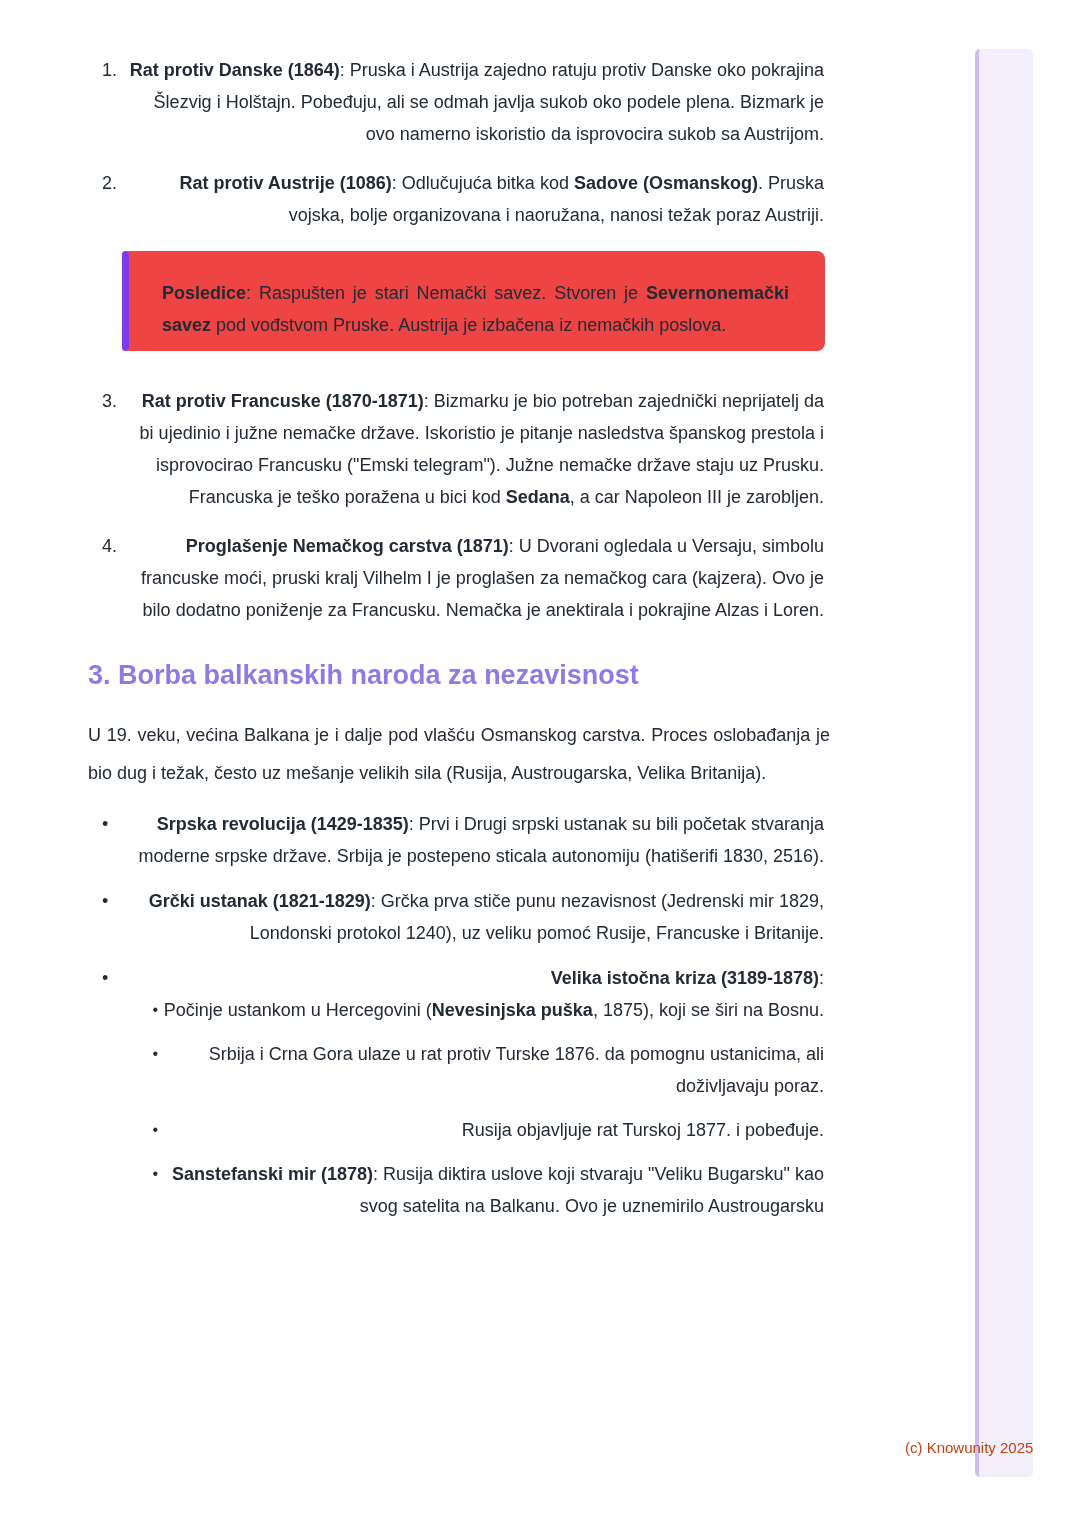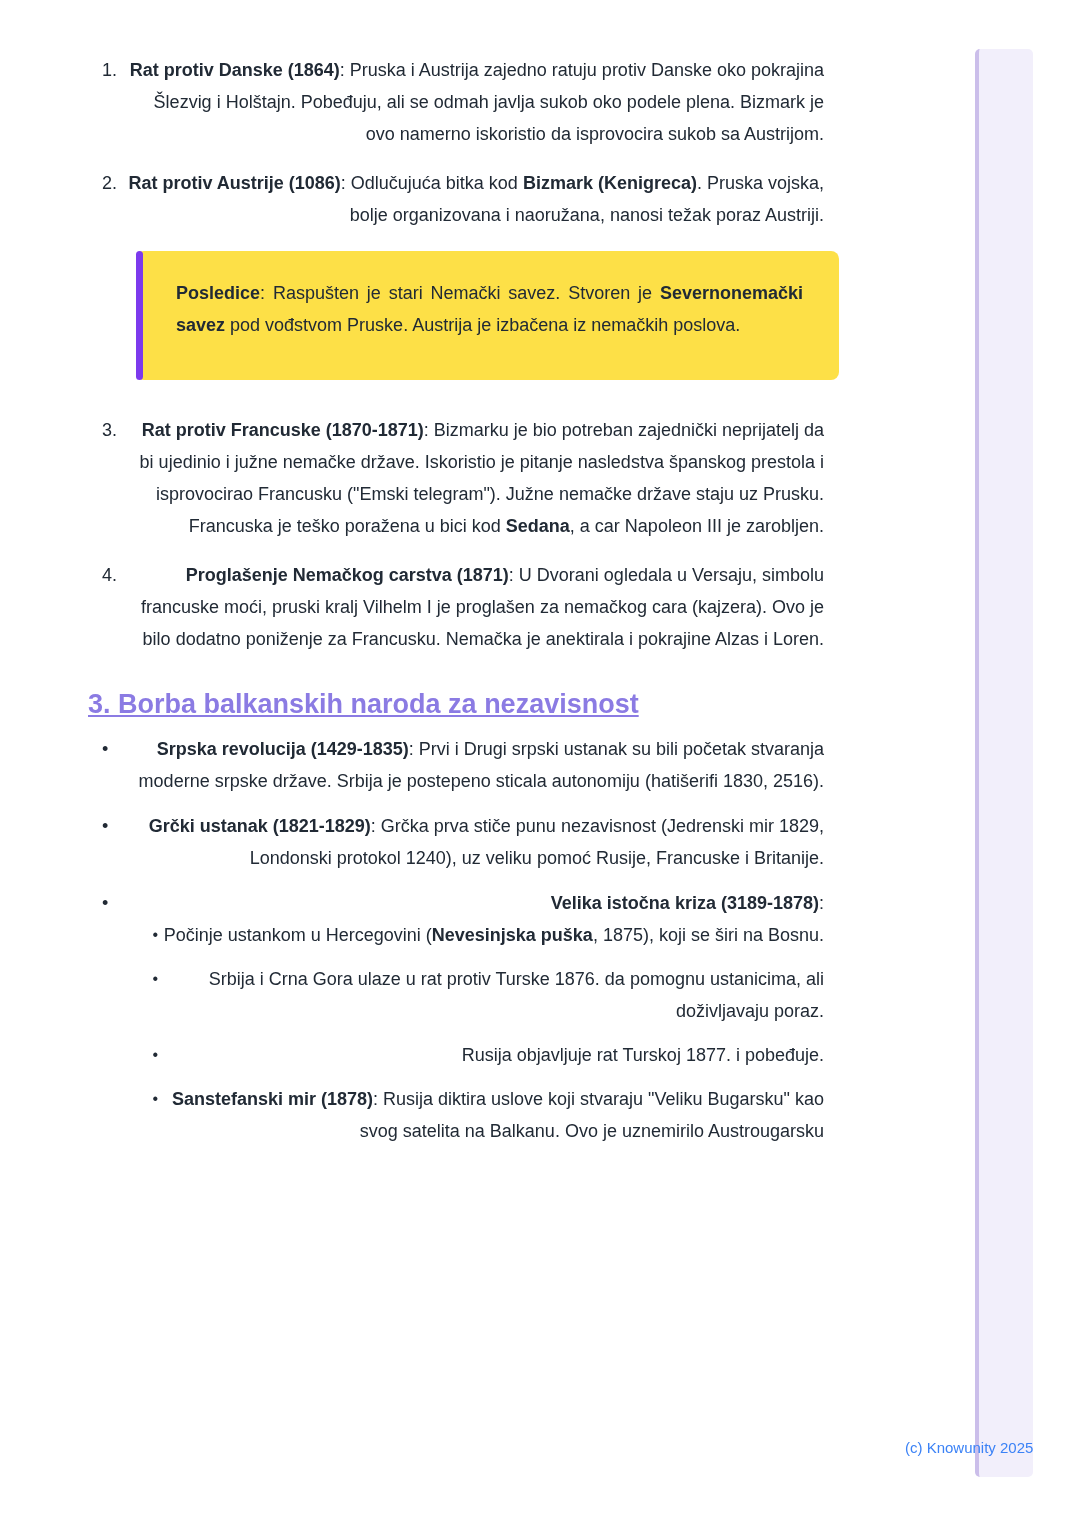--- a/index.html
+++ b/index.html
@@ -9,79 +9,79 @@
     font-family:"Liberation Sans",sans-serif;
     font-size:18px;line-height:32px;
   }
   b{font-weight:bold;}
   .content{position:absolute;left:88px;top:0;width:742px;padding-top:54px;}
   .oli,.bli{display:flex;margin-bottom:17px;}
   .bli{margin-bottom:13px;}
   .marker{flex:0 0 36px;box-sizing:border-box;padding-left:14px;}
   .li-text{width:700px;text-align:right;}
   .callout{
-    position:relative;margin:20px 0 34px 48px;width:703px;box-sizing:border-box;
-    background:#fde047;border-radius:8px;padding:26px 36px 39px 40px;
+    position:relative;margin:20px 0 34px 34px;width:703px;box-sizing:border-box;
+    background:#ef4444;border-radius:8px;padding:26px 36px 10px 40px;
     text-align:justify;
   }
   .callout-bar{
     position:absolute;left:0;top:0;bottom:0;width:7px;
     border-radius:6px;background:#7C3AED;
   }
   .section-heading{
     font-size:27px;line-height:34px;font-weight:bold;color:#8B7BE3;
-    margin:32px 0 12px 0;
-    text-decoration:underline;
+    margin:32px 0 24px 0;
   }
   .intro{text-align:justify;line-height:38px;margin:0 0 16px 0;width:742px;}
   .sub{margin:0;padding:0;}
   .sli{display:flex;margin-bottom:12px;}
   .sli .s-marker{flex:0 0 34px;box-sizing:border-box;padding-left:16px;font-size:16px;}
   .sli .s-text{width:672px;}
   .side-strip{
     position:absolute;left:975px;top:49px;width:58px;height:1428px;box-sizing:border-box;
     background:#F2EFFB;border-left:4px solid #CBBEEA;border-radius:5px;z-index:1;
   }
   .footer-credit{
     position:absolute;left:905px;top:1438px;font-size:15px;line-height:20px;
-    color:#3b82f6;z-index:2;white-space:nowrap;
+    color:#c2410c;z-index:2;white-space:nowrap;
   }
 </style>
 </head>
 <body>
 
 <div class="side-strip"></div>
 <div class="footer-credit">(c) Knowunity 2025</div>
 
 <main class="content">
 
   <div class="oli">
     <div class="marker">1.</div>
     <div class="li-text"><b>Rat protiv Danske (1864)</b><span>: Pruska i Austrija zajedno ratuju protiv Danske oko pokrajina Šlezvig i Holštajn. Pobeđuju, ali se odmah javlja sukob oko podele plena. Bizmark je ovo namerno iskoristio da isprovocira sukob sa Austrijom.</span></div>
   </div>
   <div class="oli">
     <div class="marker">2.</div>
-    <div class="li-text"><b>Rat protiv Austrije (1086)</b><span>: Odlučujuća bitka kod </span><b>Bizmark (Kenigreca)</b><span>. Pruska vojska, bolje organizovana i naoružana, nanosi težak poraz Austriji.</span></div>
+    <div class="li-text"><b>Rat protiv Austrije (1086)</b><span>: Odlučujuća bitka kod </span><b>Sadove (Osmanskog)</b><span>. Pruska vojska, bolje organizovana i naoružana, nanosi težak poraz Austriji.</span></div>
   </div>
 
   <div class="callout">
     <span class="callout-bar"></span>
     <div><b>Posledice</b><span>: Raspušten je stari Nemački savez. Stvoren je </span><b>Severnonemački savez</b><span> pod vođstvom Pruske. Austrija je izbačena iz nemačkih poslova.</span></div>
   </div>
 
   <div class="oli">
     <div class="marker">3.</div>
     <div class="li-text"><b>Rat protiv Francuske (1870-1871)</b><span>: Bizmarku je bio potreban zajednički neprijatelj da bi ujedinio i južne nemačke države. Iskoristio je pitanje nasledstva španskog prestola i isprovocirao Francusku ("Emski telegram"). Južne nemačke države staju uz Prusku. Francuska je teško poražena u bici kod </span><b>Sedana</b><span>, a car Napoleon III je zarobljen.</span></div>
   </div>
   <div class="oli">
     <div class="marker">4.</div>
     <div class="li-text"><b>Proglašenje Nemačkog carstva (1871)</b><span>: U Dvorani ogledala u Versaju, simbolu francuske moći, pruski kralj Vilhelm I je proglašen za nemačkog cara (kajzera). Ovo je bilo dodatno poniženje za Francusku. Nemačka je anektirala i pokrajine Alzas i Loren.</span></div>
   </div>
 
   <h2 class="section-heading">3. Borba balkanskih naroda za nezavisnost</h2>
+  <p class="intro">U 19. veku, većina Balkana je i dalje pod vlašću Osmanskog carstva. Proces oslobađanja je bio dug i težak, često uz mešanje velikih sila (Rusija, Austrougarska, Velika Britanija).</p>
 
   <div class="bli">
     <div class="marker">•</div>
     <div class="li-text"><b>Srpska revolucija (1429-1835)</b><span>: Prvi i Drugi srpski ustanak su bili početak stvaranja moderne srpske države. Srbija je postepeno sticala autonomiju (hatišerifi 1830, 2516).</span></div>
   </div>
   <div class="bli">
     <div class="marker">•</div>
     <div class="li-text"><b>Grčki ustanak (1821-1829)</b><span>: Grčka prva stiče punu nezavisnost (Jedrenski mir 1829, Londonski protokol 1240), uz veliku pomoć Rusije, Francuske i Britanije.</span></div>
   </div>
   <div class="bli">

